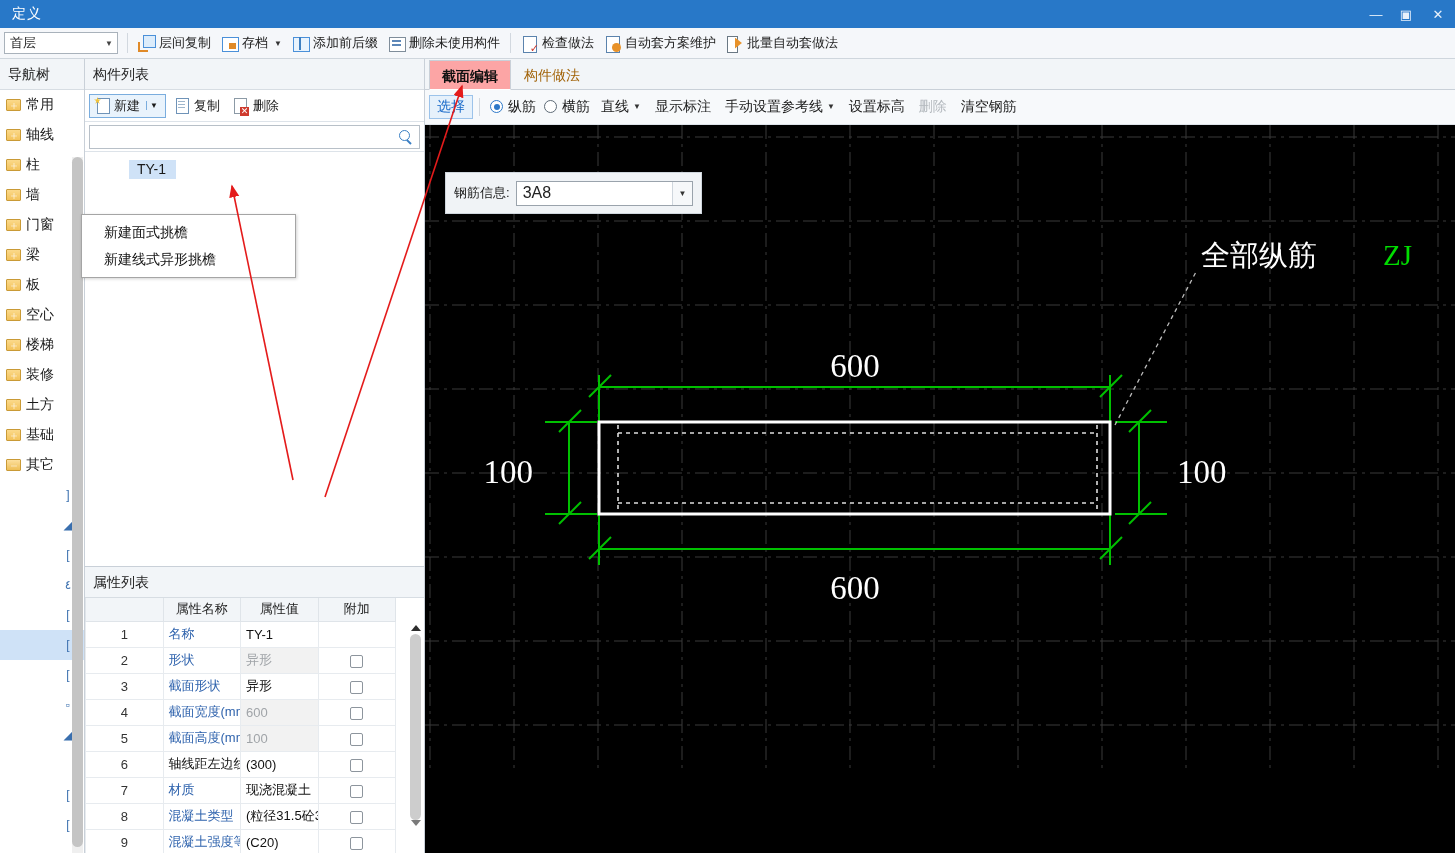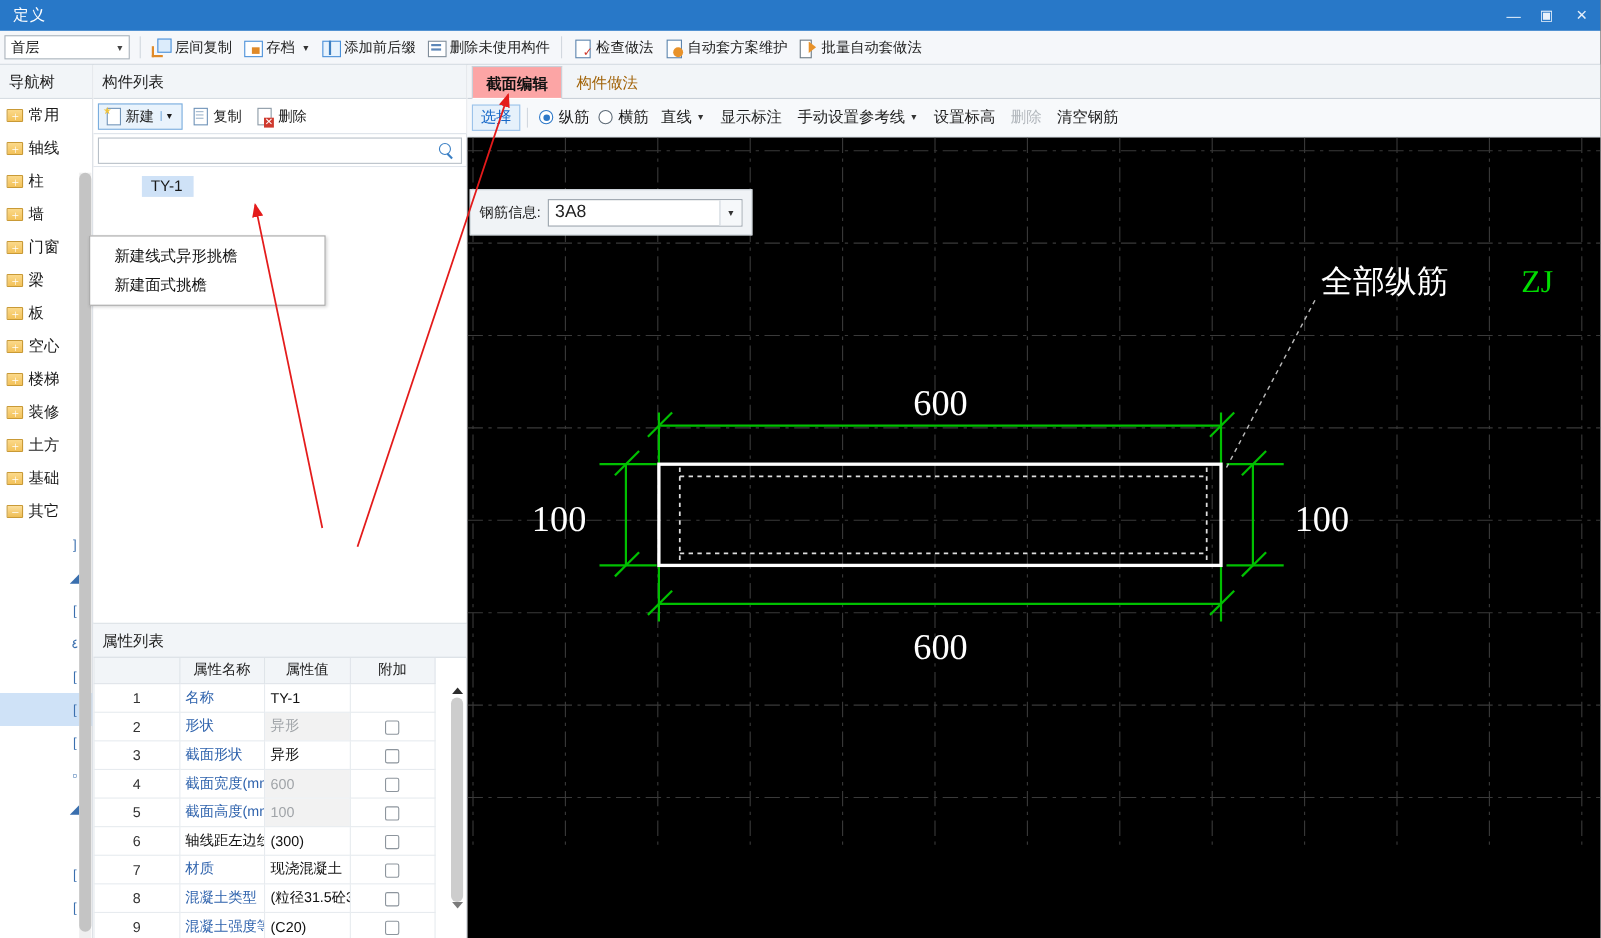--- a/index.html
+++ b/index.html
@@ -166,21 +166,21 @@
   .cbtn .caret{ font-size:8px; color:#333; }
   .vsep{ width:1px; height:18px; background:#d2d8df; margin:0 6px; }
   .radio{ display:flex; align-items:center; gap:5px; font-size:14px; padding:0 4px; }
   .rdot{ width:13px; height:13px; border:1.5px solid #5e6b77; border-radius:50%; background:#fff;
       position:relative; flex:none; }
   .rdot.on{ border-color:#2d78c8; }
   .rdot.on::after{ content:""; position:absolute; left:2.5px; top:2.5px; width:6px; height:6px;
       border-radius:50%; background:#2d78c8; }
 
   
-  #rebarbar{ position:absolute; left:2px; top:113px; width:257px; height:42px;
+  #rebarbar{ position:absolute; left:20px; top:113px; width:257px; height:42px;
       background:#f0f3f6; border:1px solid #cfd6dd; display:flex; align-items:center;
       padding:0 8px; gap:6px; z-index:20; }
   #rebarbar .lbl{ font-size:13px; }
   #rebarsel{ flex:1; height:25px; background:#fff; border:1px solid #9aa3ac; display:flex;
       align-items:center; }
   #rebarsel .v{ flex:1; padding-left:6px; font-size:16px; color:#222; }
   #rebarsel .ar{ width:20px; text-align:center; font-size:8px; border-left:1px solid #cfd6dd;
       color:#333; height:23px; line-height:23px; background:#f6f8fa;}
 
   
@@ -341,22 +341,22 @@
         <input type="text" placeholder="" style="">
         <span class="mag"></span>
       </div>
     </div>
 
     <div id="cllist">
       <span class="clitem">TY-1</span>
 
       
       <div id="newmenu">
+        <div class="mi">新建面式挑檐</div>
         <div class="mi">新建线式异形挑檐</div>
-        <div class="mi">新建面式挑檐</div>
       </div>
     </div>
 
     <div id="proppanel">
       <div class="panelhdr">属性列表</div>
       <div id="proptbl">
         <table class="props">
           <thead>
             <tr>
               <th></th>

